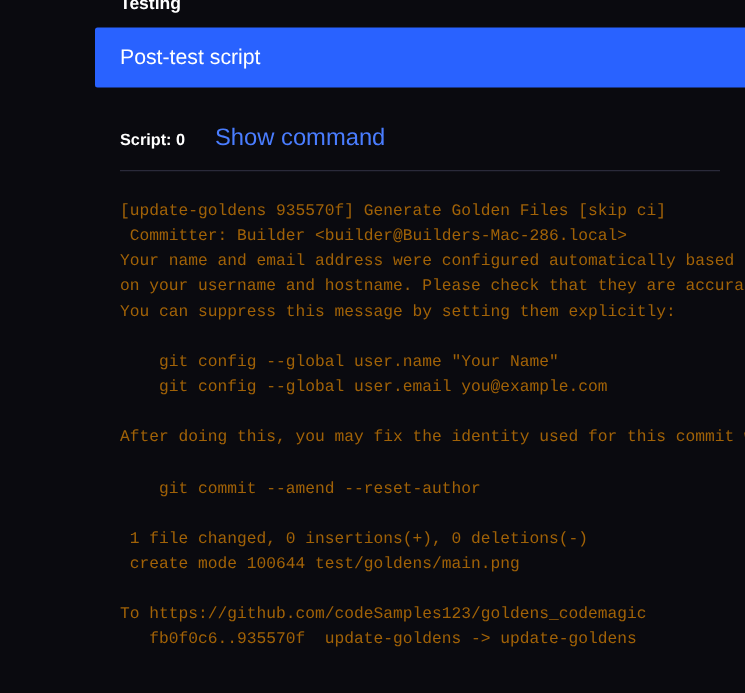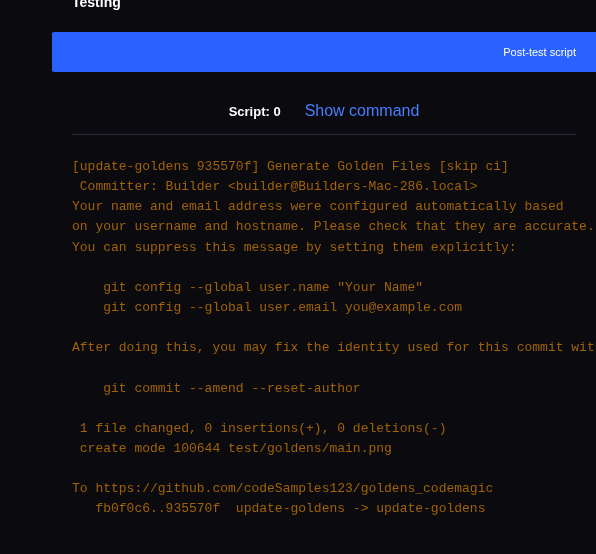--- a/index.html
+++ b/index.html
@@ -9,56 +9,53 @@
     }
     body {
       background: #0a0a0f;
       font-family: -apple-system, BlinkMacSystemFont, 'Segoe UI', sans-serif;
       color: #fff;
       width: 596px;
       height: 554px;
       overflow: hidden;
     }
     .container {
-      padding-left: 52px;
+      padding-left: 76px;
     }
     .section-header {
       color: #fff;
       font-size: 14px;
       font-weight: 600;
       padding: 0 20px 6px 20px;
       position: relative;
       top: -6px;
     }
     .banner {
       background: #2962ff;
       color: #fff;
       padding: 14px 20px;
-      font-size: 11px;
+      font-size: 17px;
       font-weight: 400;
       border-radius: 2px 0 0 2px;
-      margin-top: 10px;
-      text-align: right;
     }
     .script-row {
       display: flex;
       align-items: baseline;
       gap: 24px;
       padding: 18px 20px 14px 20px;
       margin-top: 12px;
-      justify-content: center;
     }
     .script-label {
       color: #fff;
       font-size: 13px;
       font-weight: 600;
     }
     .show-command {
       color: #4a7dff;
-      font-size: 16px;
+      font-size: 19px;
       font-weight: 400;
       cursor: pointer;
     }
     .divider {
       border: none;
       border-top: 1px solid #2a2a3a;
       margin: 0 20px;
     }
     .log-output {
       font-family: 'Menlo', 'Monaco', 'Courier New', monospace;

